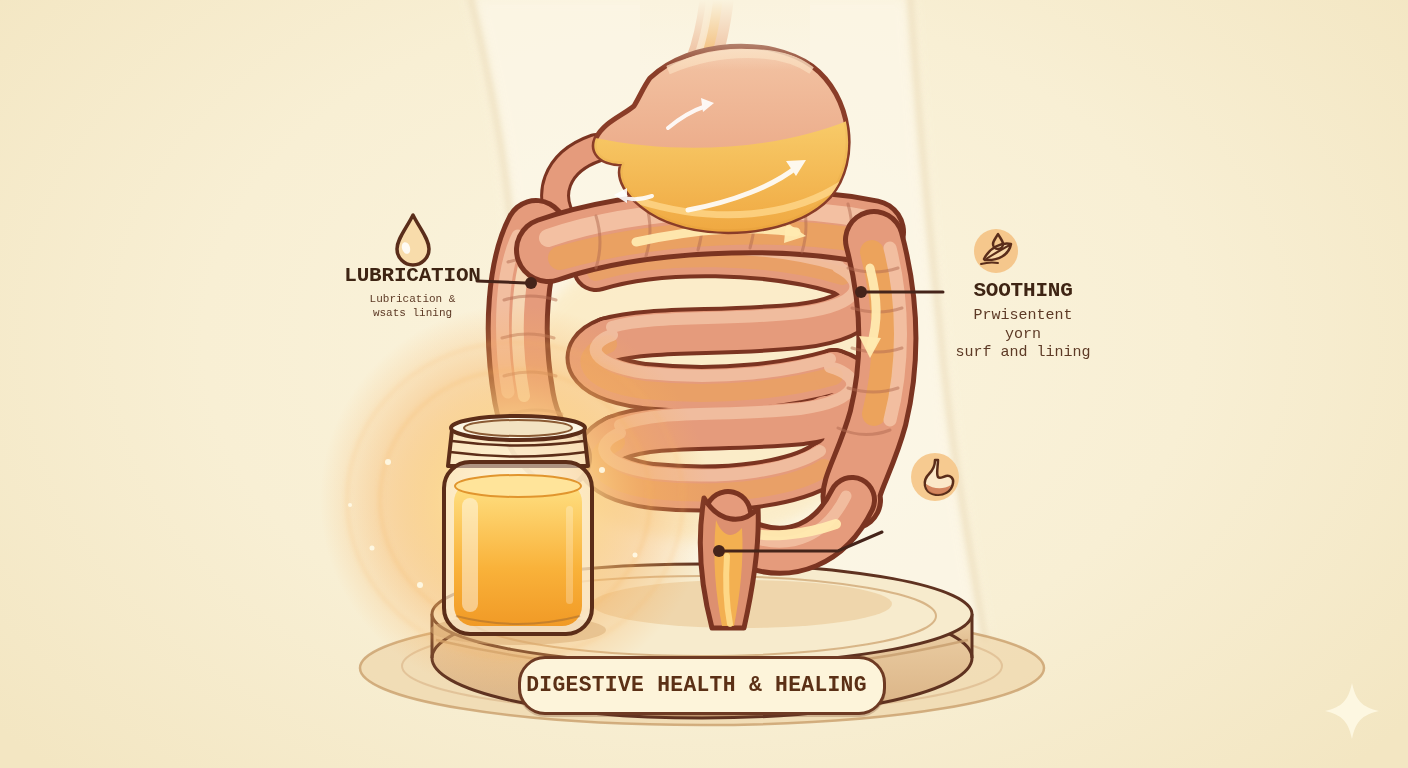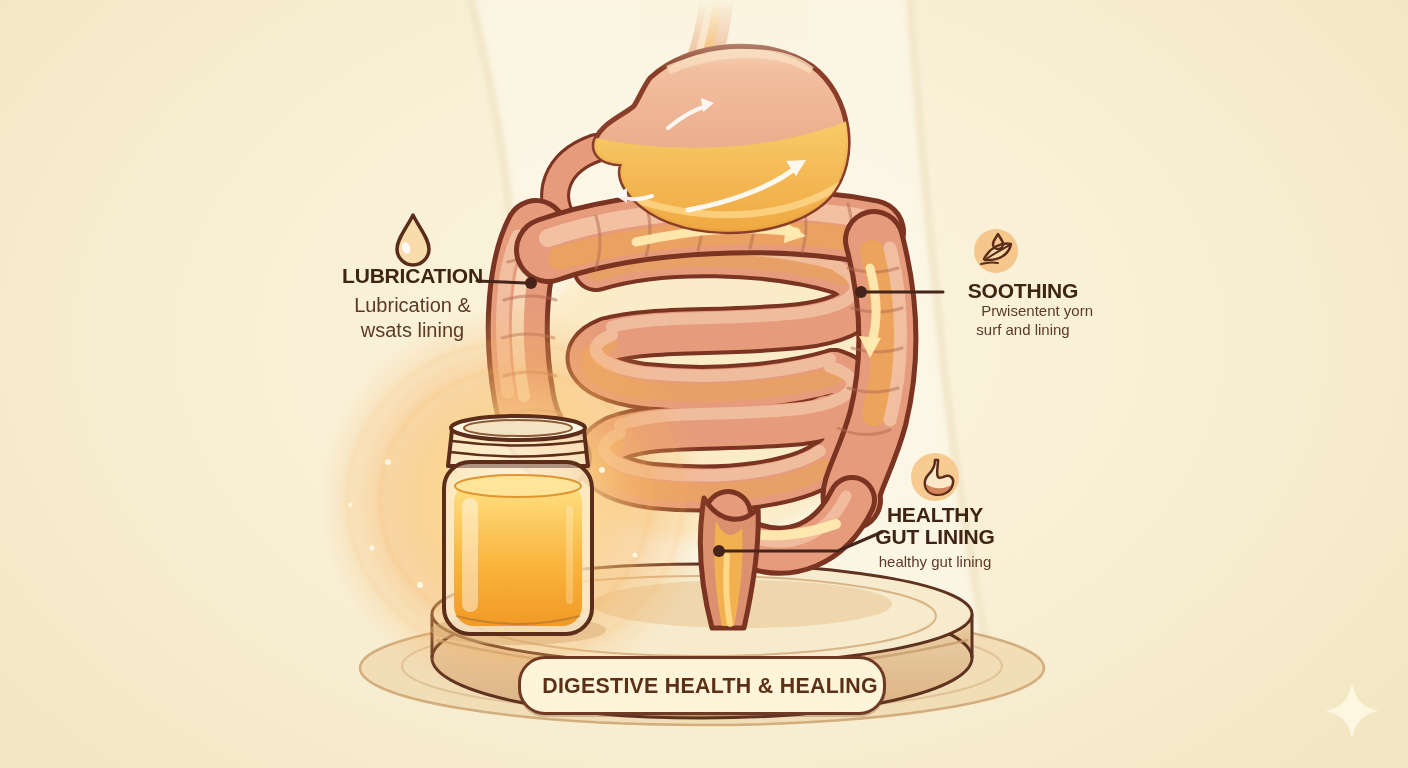--- a/index.html
+++ b/index.html
@@ -1,32 +1,32 @@
 <!DOCTYPE html>
 <html><head>
 <meta charset="utf-8">
 <style>
   html,body{margin:0;padding:0;background:#efe3c0;}
   .stage{
     position:relative;width:1408px;height:768px;overflow:hidden;
     background:radial-gradient(ellipse 900px 620px at 700px 340px,#fbf4de 0%,#f8efd4 55%,#f3e6c2 100%);
-    font-family:Liberation Sans, sans-serif;
+    font-family:Liberation Mono, monospace;
   }
   .stage svg.art{position:absolute;left:0;top:0;}
   
   .label{position:absolute;text-align:center;color:#3e2413;}
   .label .h{font-weight:700;font-size:21px;letter-spacing:-0.2px;color:#3e2413;line-height:1.06;}
-  .label .s{font-size:20px;color:#5d3a26;line-height:1.22;}
+  .label .s{font-size:11px;color:#5d3a26;line-height:1.22;}
   .label.soothing .s{font-size:15px;}
   .label.gut .s{font-size:15px;}
   .icon{position:absolute;}
   .banner{
     position:absolute;left:518px;top:656px;width:368px;height:59px;
     background:#fdf4da;border:3px solid #6e3a23;border-radius:27px;
-    display:flex;align-items:center;justify-content:flex-end;box-sizing:border-box;
+    display:flex;align-items:center;justify-content:flex-start;box-sizing:border-box;
     box-shadow:0 2px 0 rgba(110,58,35,.25);
   }
   .banner span{
     font-weight:700;font-size:22px;letter-spacing:.3px;color:#5b3016;
     transform:scaleX(.97);white-space:nowrap;
   }
   
   .colO,.gutO{stroke:#7b3421;fill:none;stroke-linecap:round;}
   .colF,.gutF{stroke:#e59b7c;fill:none;stroke-linecap:round;}
   .colH,.gutH{stroke:#f3c2a4;fill:none;stroke-linecap:round;}
@@ -284,34 +284,29 @@
   <svg width="48" height="48" viewBox="0 0 48 48">
     <circle cx="24" cy="24" r="22" fill="#f5c78c"></circle>
     <path d="M12,32 C18,20 30,15 39,17 C37,28 26,34 13,33 Z" fill="#f8d9a8" stroke="#5a2d1a" stroke-width="2.5" stroke-linejoin="round"></path>
     <path d="M14,32 C22,27 30,22 38,18" stroke="#5a2d1a" stroke-width="2" fill="none"></path>
     <path d="M26,7 c-2.5,4.5 -5,7 -5,10 a5,5 0 0 0 10,0 c0,-3 -2.5,-5.5 -5,-10 z" fill="none" stroke="#5a2d1a" stroke-width="2.5" stroke-linejoin="round"></path>
     <path d="M9,37 C16,35 21,35 26,36" stroke="#5a2d1a" stroke-width="2" fill="none" stroke-linecap="round"></path>
   </svg>
 </div>
 <div class="label soothing" style="left:953px;top:280px;width:140px;">
   <div class="h">SOOTHING</div>
-  <div class="s" style="text-align:right;">Prwisentent yorn</div>
+  <div class="s" style="margin-top:5px;">Prwisentent yorn</div>
   <div class="s">surf and lining</div>
 </div>
 
 <div class="icon" style="left:909px;top:451px;">
   <svg width="52" height="52" viewBox="0 0 52 52">
     <circle cx="26" cy="26" r="24" fill="#f6ca90"></circle>
     <path d="M26,9 C26,15 24,19 20,23 C13,30 15,40 24,43 C34,46 43,40 44,32 C45,27 41,24 37,25 C33,26 31,28 29,26 C27,23 29,15 29,9 Z" fill="#fbe8c8" stroke="#5a2d1a" stroke-width="2.5" stroke-linejoin="round"></path>
     <path d="M17,33 C24,38 34,39 42,34 C40,41 32,45 24,42.5 C19,41 17,37 17,33 Z" fill="#cf7a52" opacity="0.9"></path>
   </svg>
 </div>
-<div class="label gut" style="left:855px;top:504px;width:160px;">
-  <div class="h">HEALTHY</div>
-  <div class="h">GUT LINING</div>
-  <div class="s" style="margin-top:4px;">healthy gut lining</div>
-</div>
 
 <div class="banner">
   <span>DIGESTIVE HEALTH &amp; HEALING</span>
 </div>
 
 </div>
 
 </body></html>

